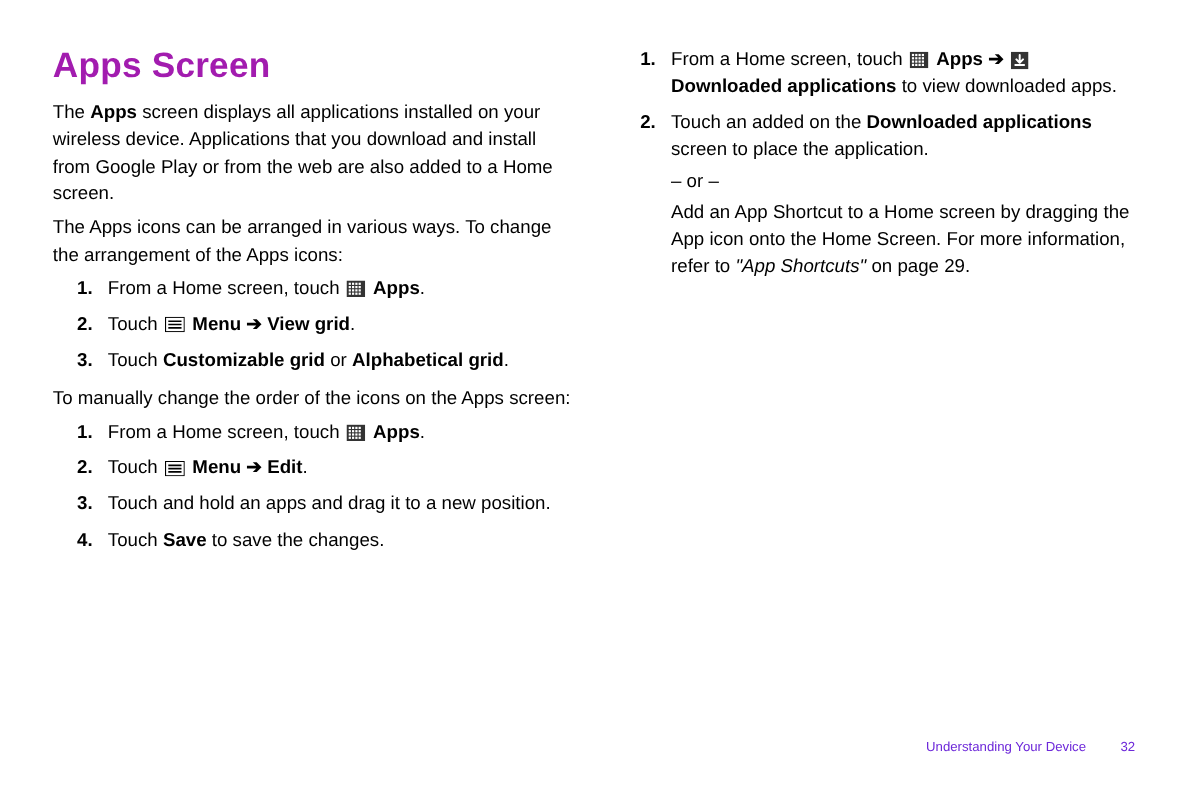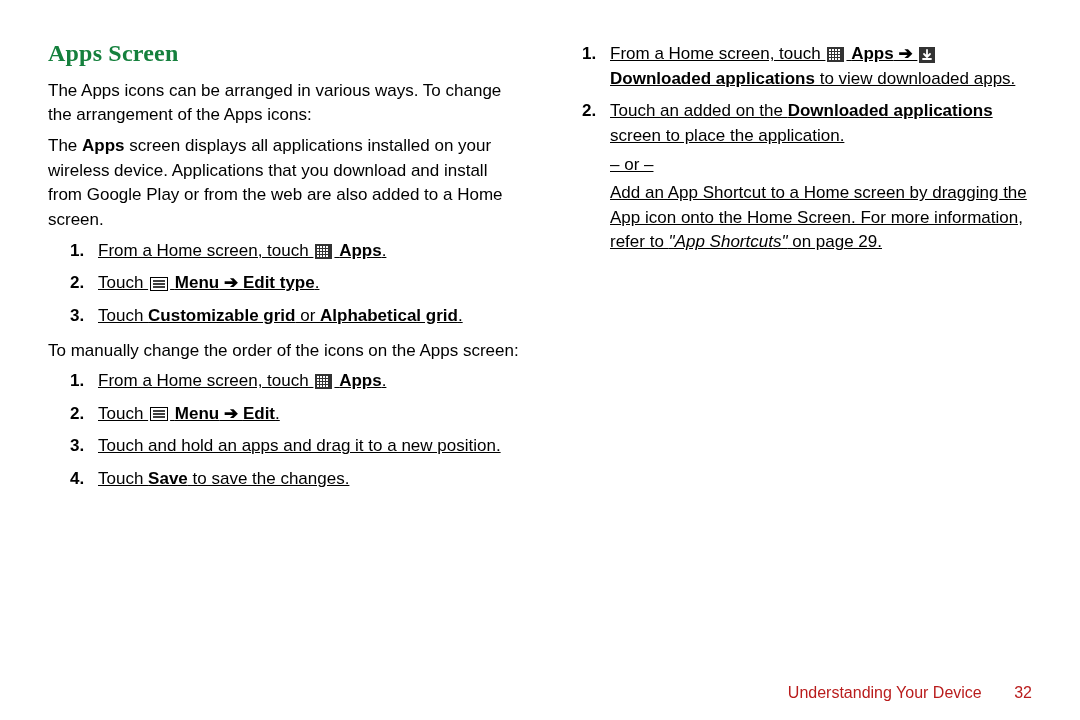--- a/index.html
+++ b/index.html
@@ -16,65 +16,65 @@
     .page {
       display: flex;
       gap: 40px;
       padding: 36px 48px 0 48px;
     }
     .col {
       flex: 1;
       min-width: 0;
     }
     h2.heading {
-      color: #15803d;
-      font-size: 24px;
+      color: #a21caf;
+      font-size: 32px;
       font-weight: 900;
       letter-spacing: 0.2px;
       margin-bottom: 8px;
-      font-family: Liberation Serif, serif;
+      font-family: Liberation Sans, sans-serif;
     }
     p { margin-bottom: 6px; }
     .bold { font-weight: 700; }
     .italic { font-style: italic; }
     .list { margin: 6px 0 10px 0; }
     .li {
       display: flex;
       gap: 10px;
       margin-left: 22px;
       margin-bottom: 8px;
       align-items: flex-start;
     }
     .li .num { font-weight: 700; min-width: 18px; }
-    .li .content { flex: 1; text-decoration: underline; }
+    .li .content { flex: 1; }
     .icon {
       display: inline-block;
       vertical-align: middle;
       margin: 0 2px;
     }
     .icon svg { display: block; }
     .footer {
       position: absolute;
-      bottom: 16px;
+      bottom: 32px;
       right: 48px;
-      font-size: 16px;
-      color: #b91c1c;
+      font-size: 12px;
+      color: #6d28d9;
     }
     .footer .pn { margin-left: 28px; }
   </style>
 </head>
 <body>
 
 <div class="page">
   <div class="col">
     <h2 class="heading">Apps Screen</h2>
-    <p>The Apps icons can be arranged in various ways. To change the arrangement of the Apps icons:</p>
     <p>
       <span>The </span><span class="bold">Apps</span><span> screen displays all applications installed on your wireless device. Applications that you download and install from Google Play or from the web are also added to a Home screen.</span>
     </p>
+    <p>The Apps icons can be arranged in various ways. To change the arrangement of the Apps icons:</p>
 
     <div class="list">
       <div class="li">
         <span class="num">1.</span>
         <span class="content">
           <span>From a Home screen, touch </span>
           <span class="icon"><svg width="17" height="15" viewBox="0 0 17 15">
                 <rect x="0" y="0" width="17" height="15" fill="#333"></rect>
                 <g fill="#fff">
                   <rect x="2" y="2" width="2" height="2"></rect>
@@ -101,21 +101,21 @@
       <div class="li">
         <span class="num">2.</span>
         <span class="content">
           <span>Touch </span>
           <span class="icon"><svg width="18" height="14" viewBox="0 0 18 14">
                 <rect x="0.5" y="0.5" width="17" height="13" fill="none" stroke="#000" stroke-width="1"></rect>
                 <line x1="3" y1="4" x2="15" y2="4" stroke="#000" stroke-width="1.5"></line>
                 <line x1="3" y1="7" x2="15" y2="7" stroke="#000" stroke-width="1.5"></line>
                 <line x1="3" y1="10" x2="15" y2="10" stroke="#000" stroke-width="1.5"></line>
               </svg></span>
-          <span class="bold">Menu</span><span class="bold"> ➔ </span><span class="bold">Edit type</span><span>.</span>
+          <span class="bold">Menu</span><span class="bold"> ➔ </span><span class="bold">View grid</span><span>.</span>
         </span>
       </div>
       <div class="li">
         <span class="num">3.</span>
         <span class="content">
           <span>Touch </span><span class="bold">Customizable grid</span><span> or </span><span class="bold">Alphabetical grid</span><span>.</span>
         </span>
       </div>
     </div>
 

